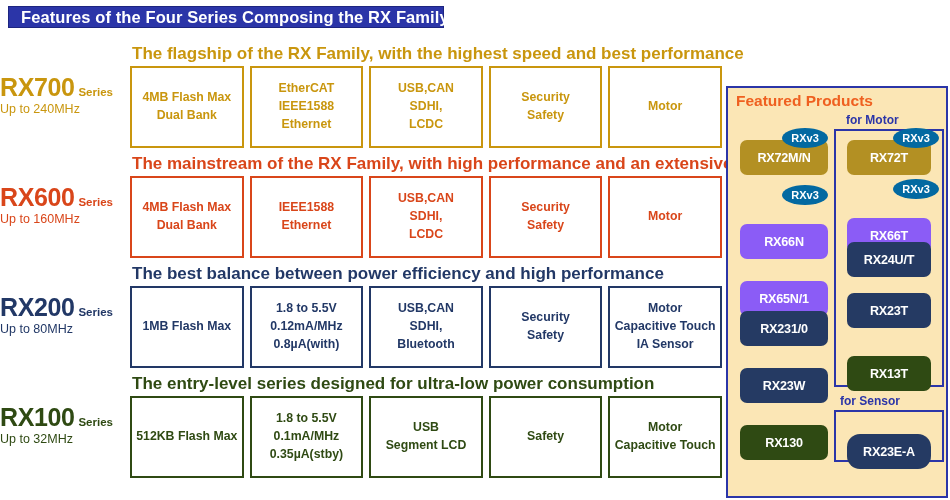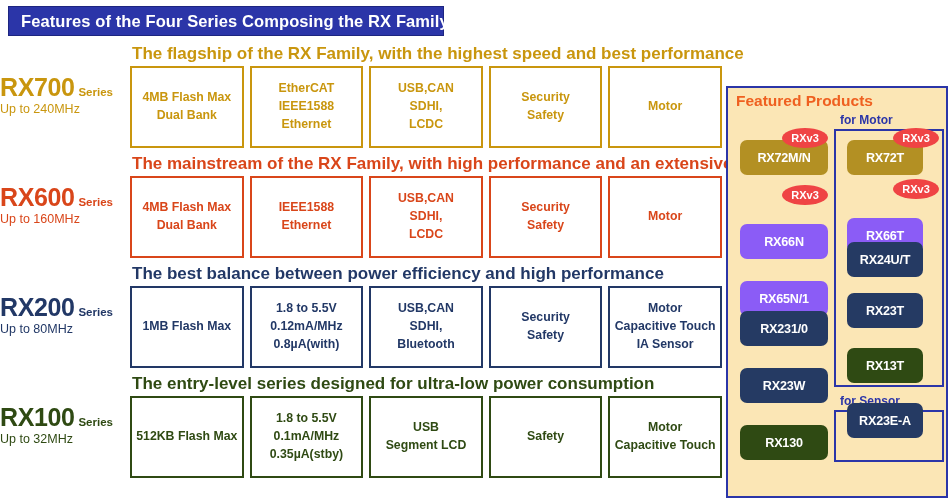--- a/index.html
+++ b/index.html
@@ -11,21 +11,21 @@
     width: 950px; height: 500px;
     font-family: "Liberation Sans", sans-serif;
     overflow: hidden;
     position: relative;
   }
 
   
   #title-bar {
     position: absolute;
     left: 8px; top: 6px;
-    width: 436px; height: 30px;
+    width: 436px; height: 22px;
     background: #2b35a8;
     border: 1px solid #1d2580;
     display: flex;
     align-items: center;
     padding-left: 12px;
   }
   #title-bar .title-text {
     color: #ffffff;
     font-size: 16.5px;
     font-weight: bold;
@@ -129,21 +129,21 @@
     color: #ef6020;
     white-space: nowrap;
   }
   .group-label {
     position: absolute;
     font-size: 12px;
     font-weight: bold;
     color: #2b35a8;
     white-space: nowrap;
   }
-  #label-for-motor { left: 112px; top: 25px; }
+  #label-for-motor { left: 118px; top: 25px; }
   #label-for-sensor { left: 112px; top: 306px; }
 
   .group-box {
     position: absolute;
     border: 2px solid #2b35a8;
   }
   #box-motor { left: 106px; top: 41px; width: 110px; height: 258px; }
   #box-sensor { left: 106px; top: 322px; width: 110px; height: 52px; }
 
   .chip {
@@ -152,31 +152,31 @@
     border-radius: 7px;
     display: flex;
     align-items: center;
     justify-content: center;
     color: #ffffff;
     font-size: 12.6px;
     font-weight: bold;
     letter-spacing: -0.2px;
     white-space: nowrap;
   }
-  .chip.wide { width: 76px; }
+  .chip.wide { width: 84px; }
   .chip.gold   { background: #b39023; }
   .chip.orange { background: #8b5cf6; margin-top: 27px; }
   .chip.navy   { background: #253a63; }
   .chip.green  { background: #2f4a13; }
 
   .badge {
     position: absolute;
     width: 46px; height: 20px;
     border-radius: 50%;
-    background: #ef4444;
+    background: #0369a1;
     color: #ffffff;
     font-size: 11px;
     font-weight: bold;
     display: flex;
     align-items: center;
     justify-content: center;
     z-index: 5;
     white-space: nowrap;
   }
 </style>
@@ -310,16 +310,16 @@
       <div class="chip orange" style="left: 12px; top: 166px;">RX65N/1</div>
       <div class="chip navy" style="left: 12px; top: 223px;">RX231/0</div>
       <div class="chip navy" style="left: 12px; top: 280px;">RX23W</div>
       <div class="chip green" style="left: 12px; top: 337px;">RX130</div>
       <div class="chip gold wide" style="left: 119px; top: 52px;">RX72T</div>
       <div class="badge" style="left: 165px; top: 40px;">RXv3</div>
       <div class="chip orange wide" style="left: 119px; top: 103px;">RX66T</div>
       <div class="badge" style="left: 165px; top: 91px;">RXv3</div>
       <div class="chip navy wide" style="left: 119px; top: 154px;">RX24U/T</div>
       <div class="chip navy wide" style="left: 119px; top: 205px;">RX23T</div>
-      <div class="chip green wide" style="left: 119px; top: 260px; text-align: center;">RX13T</div>
-      <div class="chip navy wide" style="left: 119px; top: 315px;">RX23E-A</div>
+      <div class="chip green wide" style="left: 119px; top: 268px; text-align: center;">RX13T</div>
+      <div class="chip navy wide" style="left: 119px; top: 346px; border-radius: 13px;">RX23E-A</div>
     </div>
 </div>
 
 </body></html>

